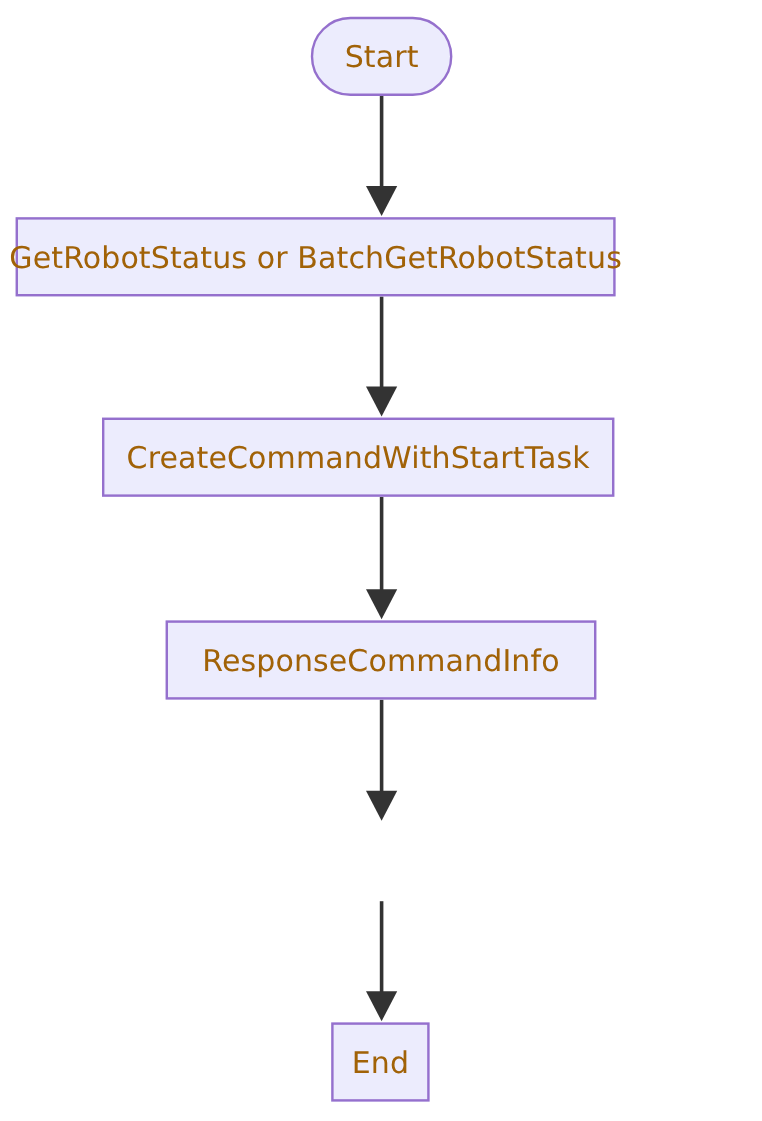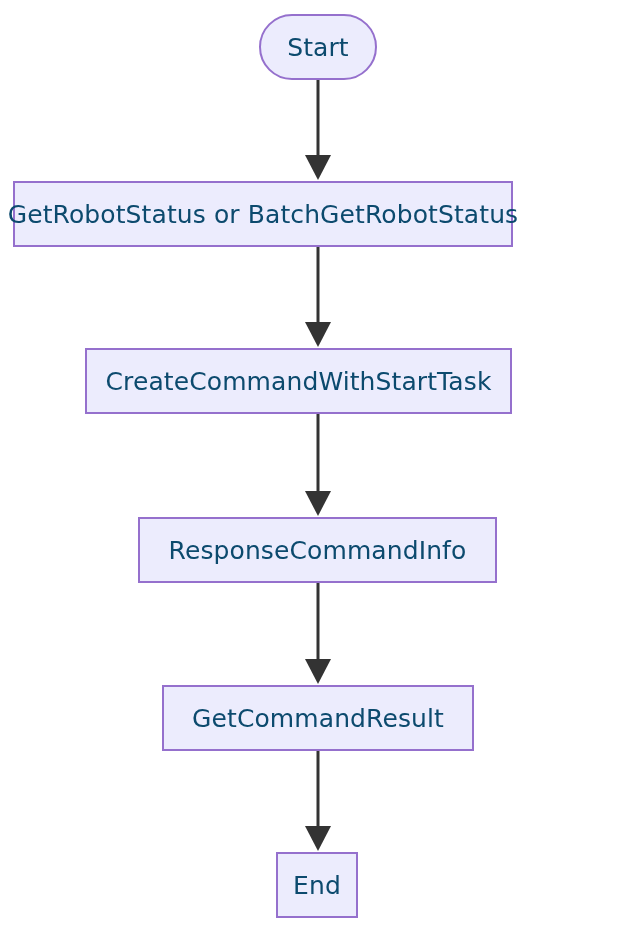--- a/index.html
+++ b/index.html
@@ -19,21 +19,21 @@
     position: relative;
     width: 635px;
     height: 934px;
   }
 
   .node {
     position: absolute;
     box-sizing: border-box;
     background: #ececfd;
     border: 2px solid #9570cd;
-    color: #0c4a6e;
+    color: #a16207;
     display: flex;
     align-items: center;
     justify-content: center;
     font-size: 25px;
     font-weight: 400;
     letter-spacing: 0.1px;
     line-height: 1;
     white-space: nowrap;
     user-select: none;
   }
@@ -101,17 +101,16 @@
   </svg>
 
   <div class="node terminal-start n-start">Start</div>
 
   <div class="node n-status">GetRobotStatus or BatchGetRobotStatus</div>
 
   <div class="node n-create">CreateCommandWithStartTask</div>
 
   <div class="node n-resp">ResponseCommandInfo</div>
 
-  <div class="node n-result">GetCommandResult</div>
 
   <div class="node terminal-end n-end">End</div>
 
 </div>
 
 </body></html>

